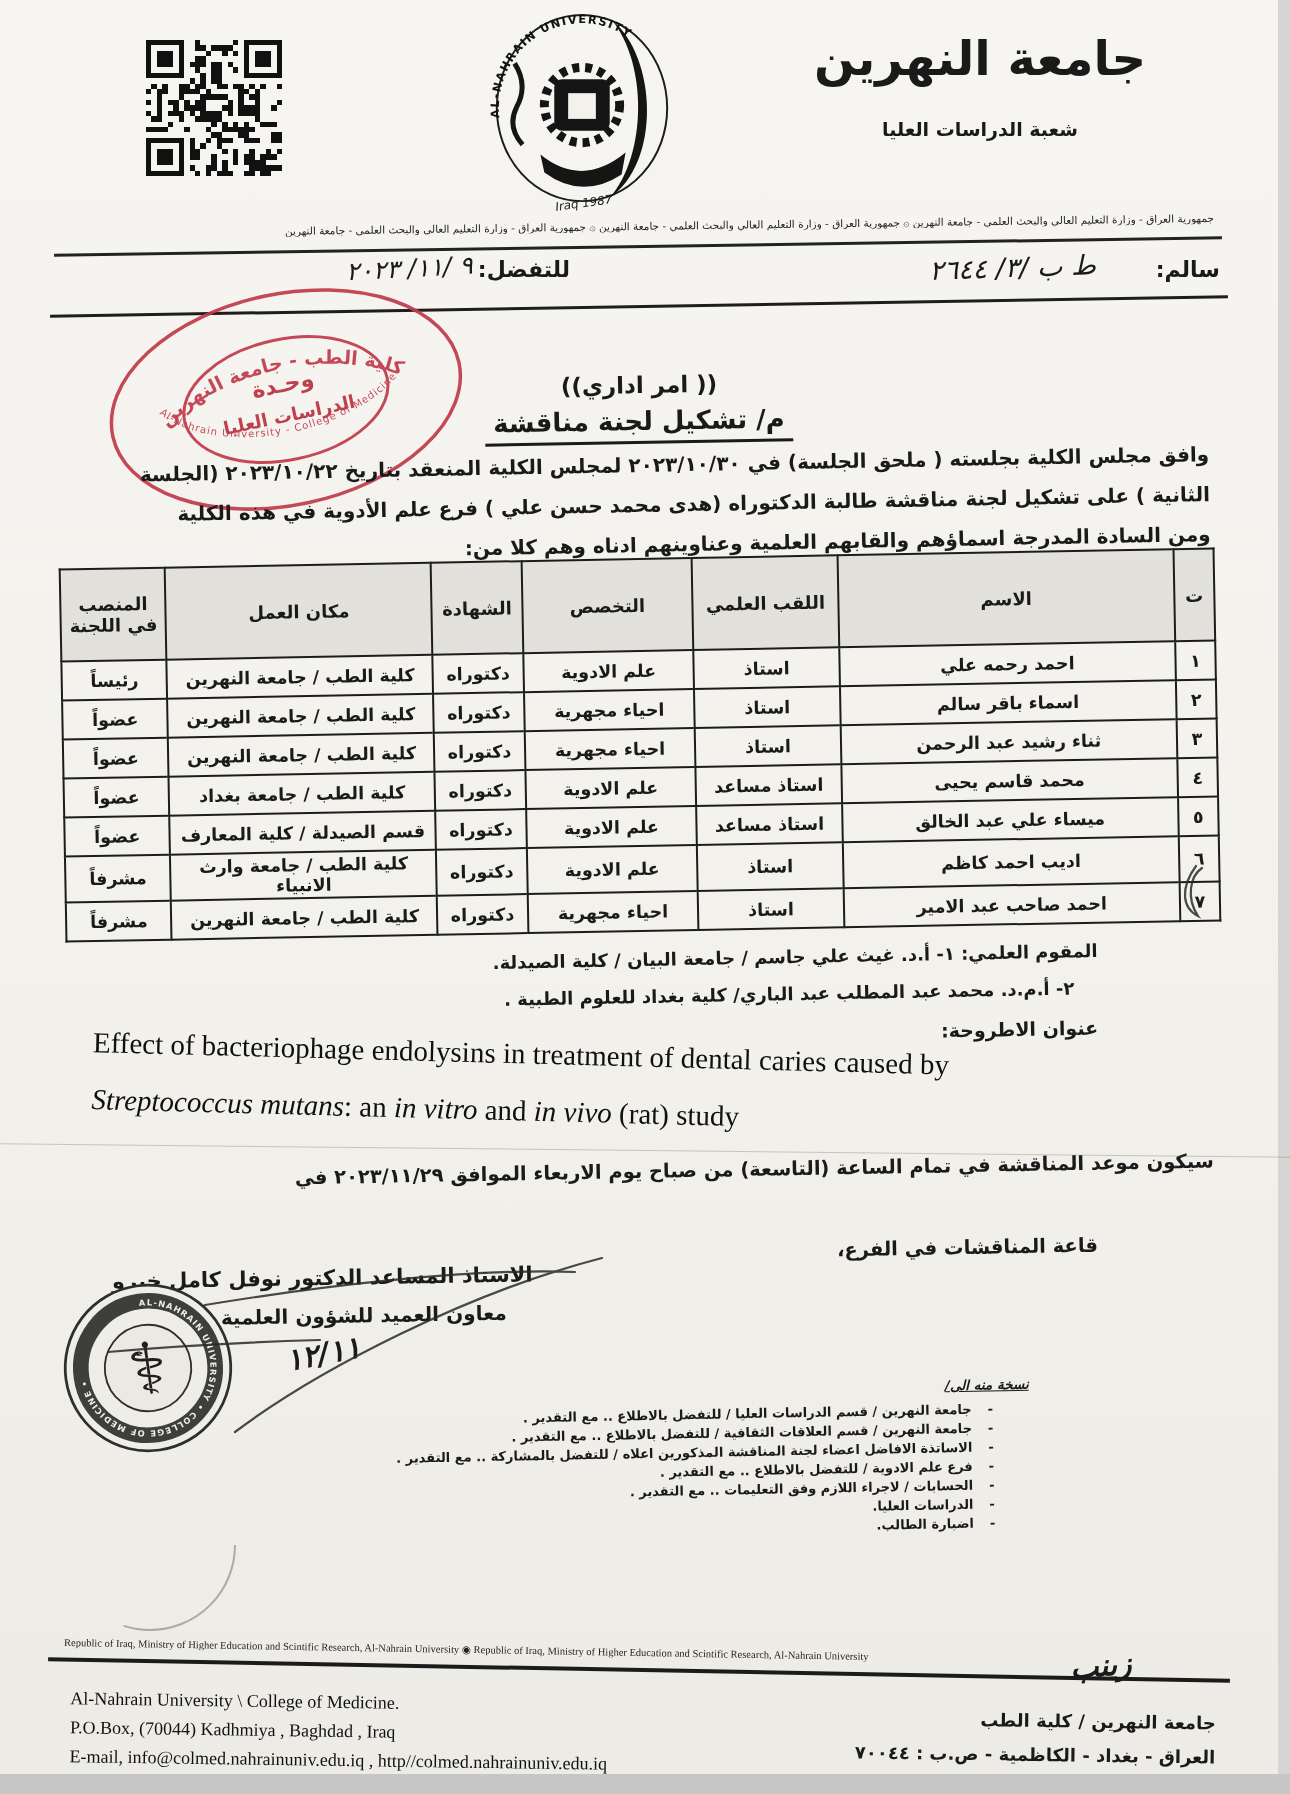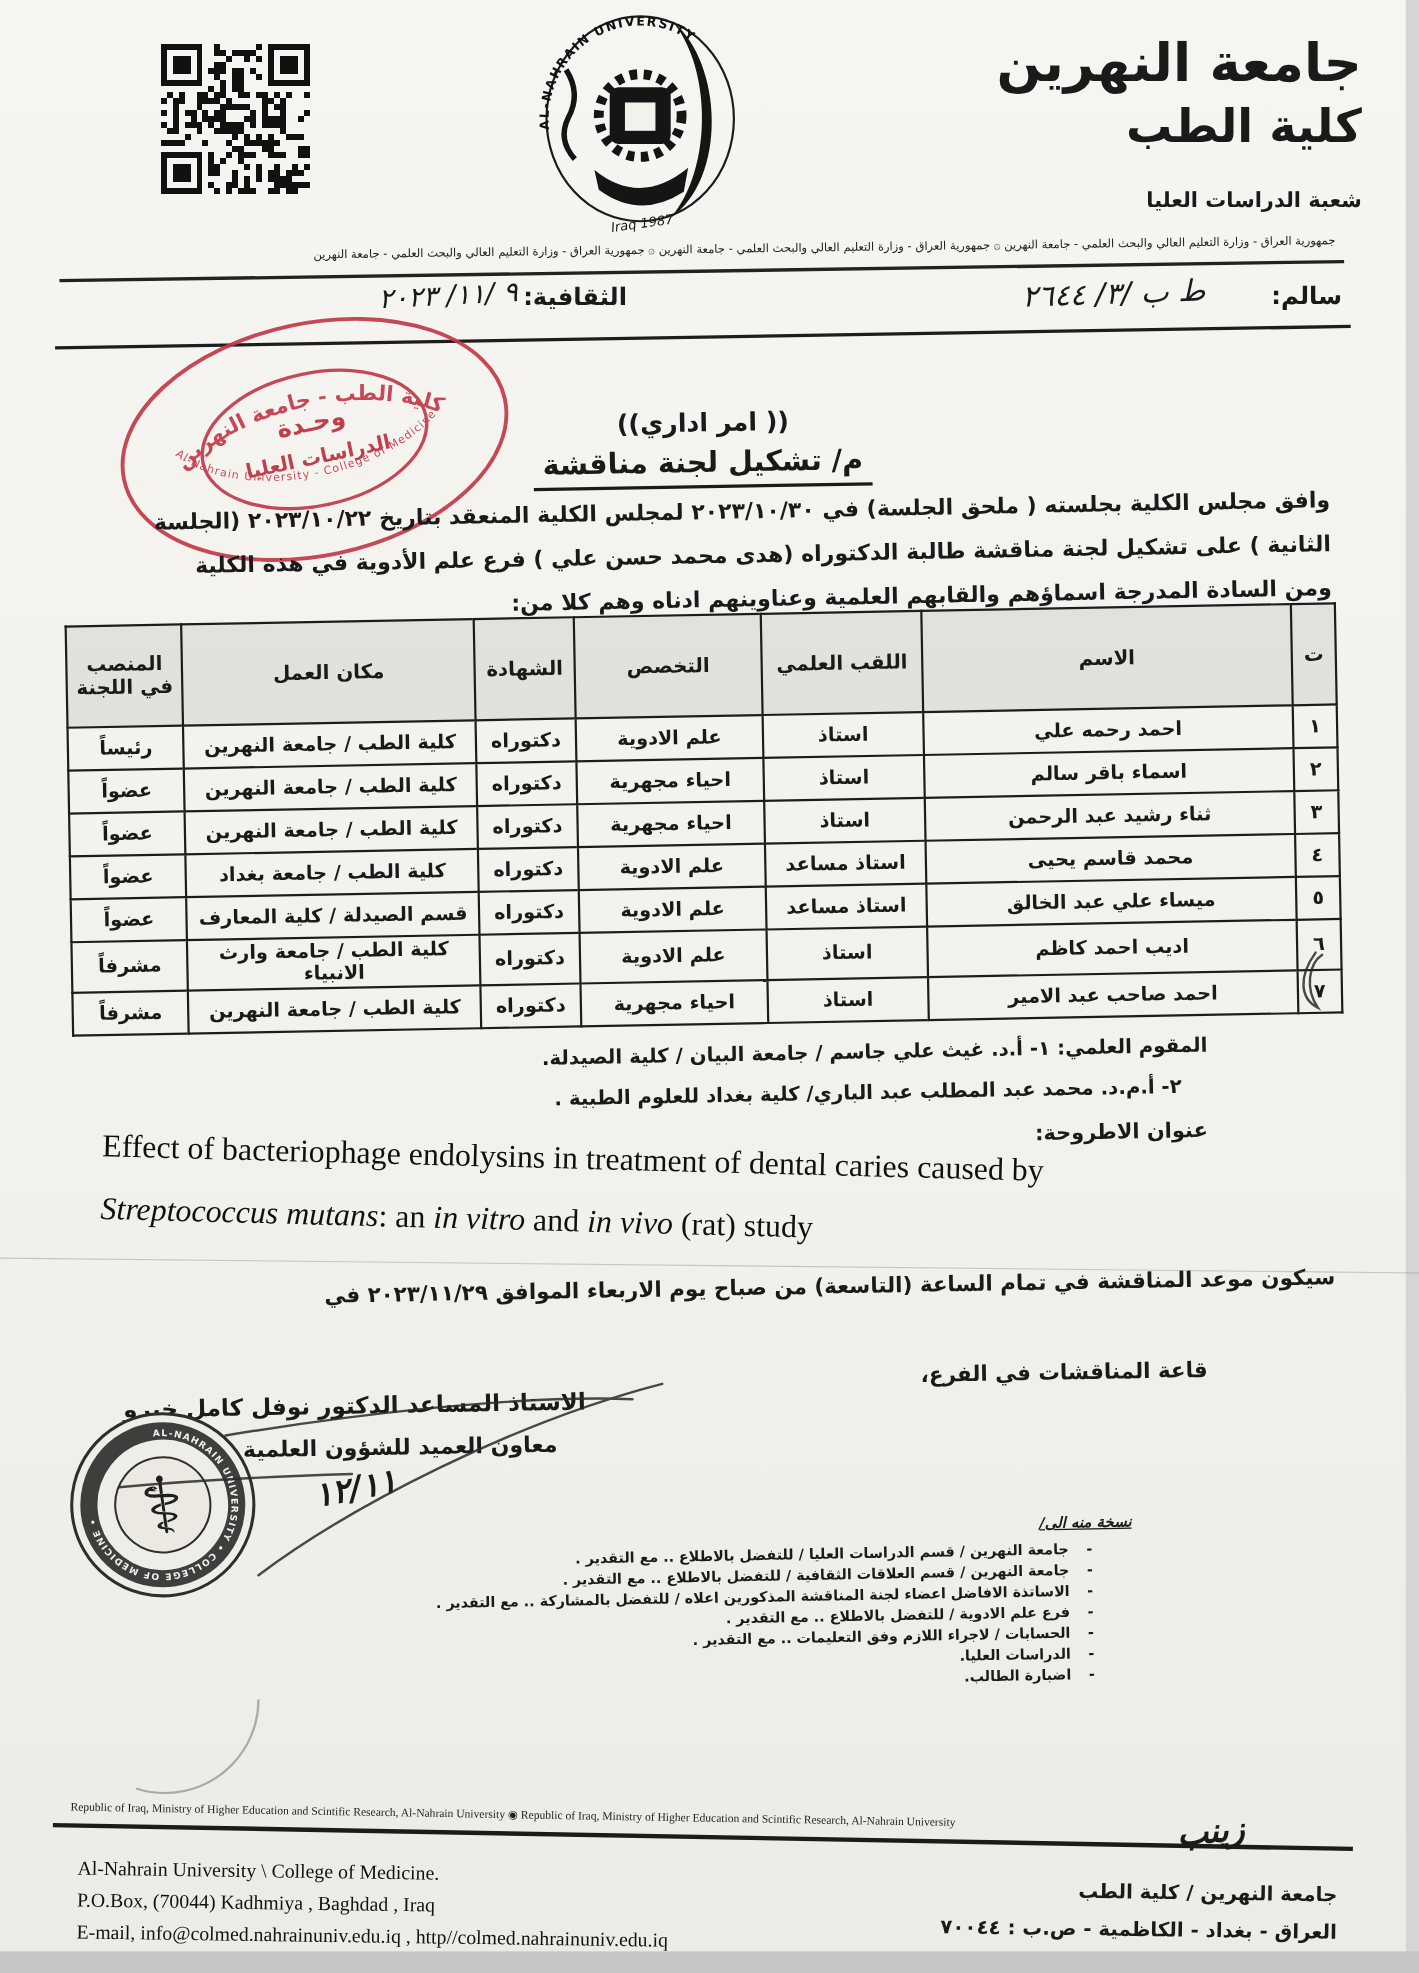--- a/index.html
+++ b/index.html
@@ -9,21 +9,21 @@
            background:linear-gradient(180deg,#f6f5f1 0%,#f2f1ec 55%,#edebe5 100%); }
   .scan-band { position:absolute; left:0; top:1774px; width:1290px; height:20px; background:#c6c6c6; }
   .abs { position:absolute; }
   .rtl { direction:rtl; text-align:right; }
   .hand { font-style:italic; letter-spacing:3px; }
   .crease { position:absolute; left:0; top:1150px; width:1290px; height:1px; background:rgba(115,105,85,.32); transform:rotate(.6deg); }
 
   
   .qr { left:146px; top:38px; width:136px; height:140px; }
   .logo { left:462px; top:6px; width:240px; height:208px; }
-  .hdr-titles { left:798px; top:30px; width:440px; text-align:right; }
+  .hdr-titles { left:760px; top:30px; width:440px; text-align:center; }
   .hdr-uni { font-size:48px; font-weight:bold; letter-spacing:1px; }
   .hdr-col { font-size:42px; font-weight:bold; margin-top:4px; }
   .hdr-div { font-size:19px; font-weight:bold; margin-top:32px; }
 
   .banner-top { left:60px; top:220px; width:1154px; font-size:10.5px; white-space:nowrap; overflow:hidden;
                 direction:rtl; transform:rotate(-.8deg); color:#222; }
   .rule1 { left:54px; top:245px; width:1168px; height:3px; background:#222; transform:rotate(-.85deg); }
   .rule2 { left:50px; top:305px; width:1178px; height:3px; background:#1d1d1d; transform:rotate(-.95deg); }
 
   .ref-num  { right:58px; top:252px; direction:rtl; }
@@ -300,33 +300,32 @@
     <rect x="106" y="88" width="28" height="26" fill="#f2f1ec"></rect>
     <path d="M78 150 Q 120 184 164 148 L 160 170 Q 120 196 82 168 Z" fill="#151515"></path>
     <text font-size="11.5" letter-spacing="1.5" font-weight="bold" fill="#111">
       <textPath href="#ringPath" startOffset="3%">AL-NAHRAIN UNIVERSITY</textPath>
     </text>
     <text x="122" y="203" text-anchor="middle" font-size="12" font-style="italic" fill="#1a1a1a" transform="rotate(-8 122 200)">Iraq 1987</text>
   </svg>
 
   <div class="abs hdr-titles">
     <div class="hdr-uni">جامعة النهرين</div>
-    <div class="hdr-col">كلية الطب</div>
     <div class="hdr-div">شعبة الدراسات العليا</div>
   </div>
 
   <div class="abs banner-top">جمهورية العراق - وزارة التعليم العالي والبحث العلمي - جامعة النهرين   ۞   جمهورية العراق - وزارة التعليم العالي والبحث العلمي - جامعة النهرين   ۞   جمهورية العراق - وزارة التعليم العالي والبحث العلمي - جامعة النهرين</div>
   <div class="abs rule1"></div>
 
   <div class="abs ref-num">
     <span class="lbl">سالم:</span>
     <span class="hand">ط ب /٣/ ٢٦٤٤</span>
   </div>
   <div class="abs ref-date">
-    <span class="lbl">الثقافية:</span>
+    <span class="lbl">للتفضل:</span>
     <span class="hand">٩ /١١/ ٢٠٢٣</span>
   </div>
   <div class="abs rule2"></div>
 
   <svg class="abs stamp" viewBox="0 0 370 225">
     <defs>
       <path id="stArcT" d="M 32 152 A 158 94 0 0 1 338 152"></path>
       <path id="stArcB" d="M 52 90 A 140 80 0 0 0 318 90"></path>
     </defs>
     <ellipse cx="185" cy="112" rx="176" ry="105" fill="none" stroke="#c23a4b" stroke-width="3.5"></ellipse>

